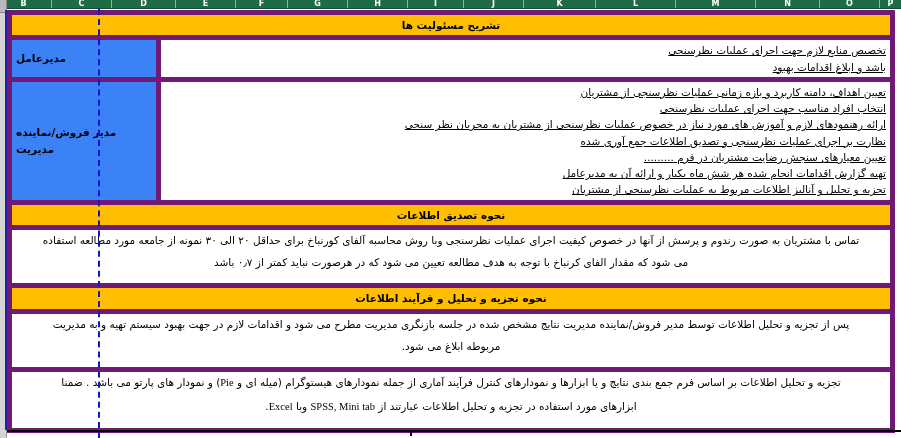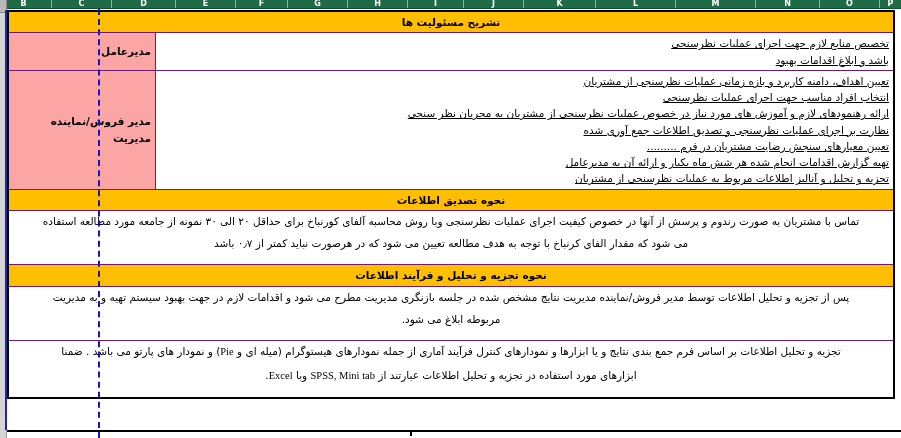--- a/index.html
+++ b/index.html
@@ -31,31 +31,31 @@
     background:#d4d4d4;border-right:1px solid #9a9a9a;box-sizing:border-box;z-index:5;
   }
 
   
   .tbl{
     position:absolute;top:10px;right:6px;left:7px;
     border-collapse:collapse;table-layout:fixed;direction:rtl;
     border:2px solid #000;
   }
   .tbl td{
-    border:1px solid #701a75;vertical-align:middle;padding:2px 4px;
+    border:5px solid #701a75;vertical-align:middle;padding:2px 4px;
     font-size:10.5px;line-height:1.55;color:#000;
   }
   .band{
     background:#ffbe00;color:#000;font-weight:bold;text-align:center;
     font-size:12px;padding:3px 0;letter-spacing:.2px;
     border-top:2px solid #000;border-bottom:2px solid #000;
   }
   .role-cell{
-    width:140px;text-align:right;font-weight:bold;font-size:12px;
-    line-height:1.7;background:#fca5a5;
+    width:140px;text-align:left;font-weight:bold;font-size:12px;
+    line-height:1.7;background:#3b82f6;
   }
   .duty-cell{background:#fff;text-align:right;padding:4px 8px 4px 4px;}
   .duty-cell p{margin:0;white-space:nowrap;overflow:visible;text-decoration:underline;}
   .para{padding:5px 10px;text-align:justify;text-align-last:center;}
   .para p{margin:0 0 6px 0;}
   .para p:last-child{margin-bottom:11px;}
   .p-line{display:block;}
   .lat{direction:ltr;unicode-bidi:isolate;font-family:"Liberation Serif",serif;}
 
   

